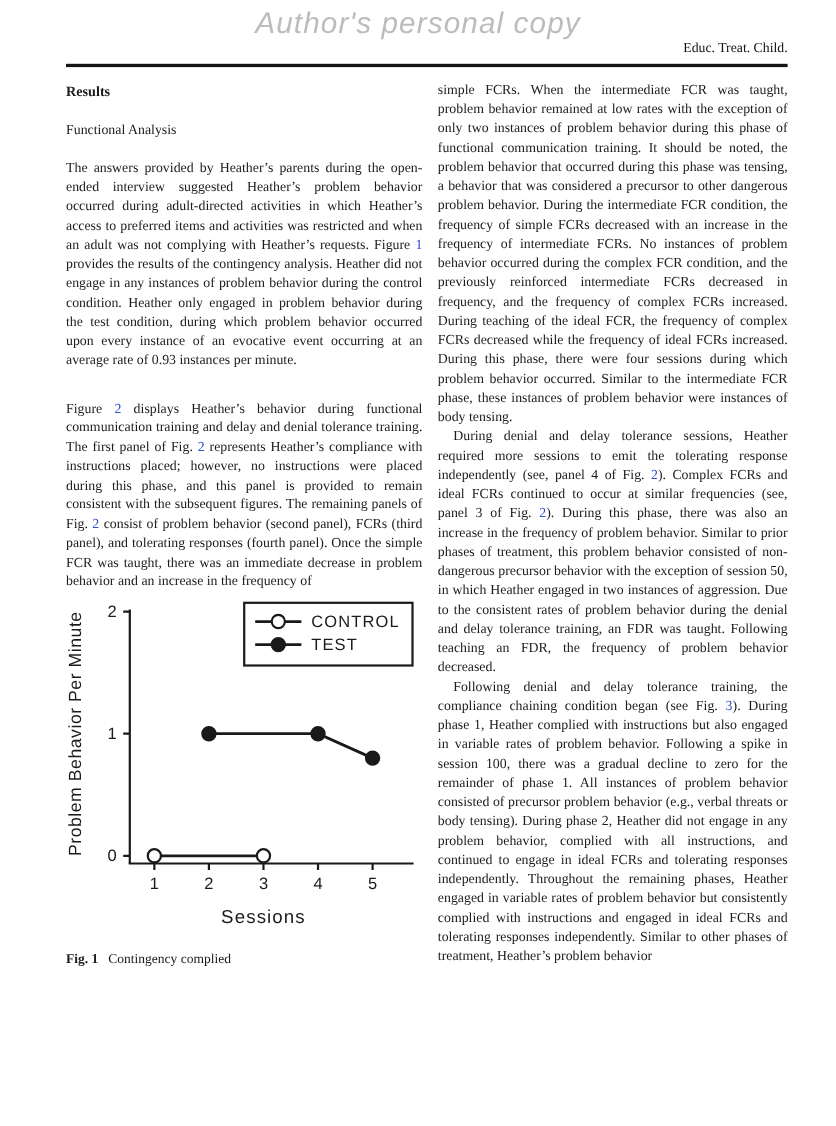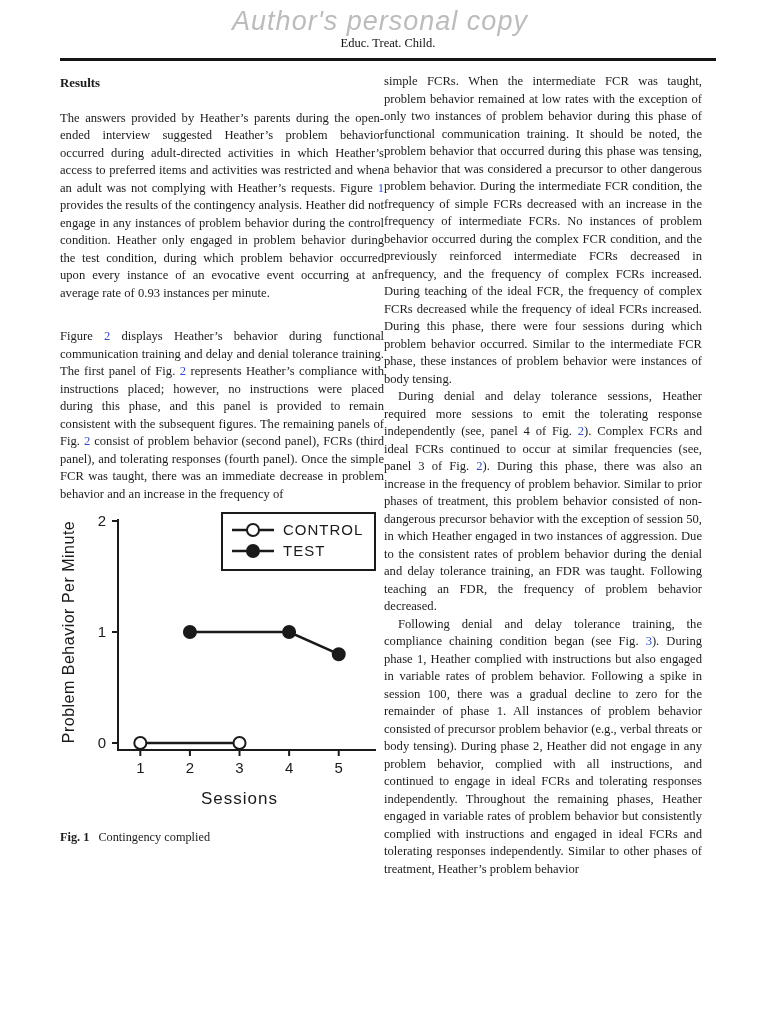--- a/index.html
+++ b/index.html
@@ -6,28 +6,28 @@
   body{
     width:760px;height:1024px;background:#ffffff;position:relative;overflow:hidden;
     font-family:"Liberation Serif", serif;color:#1b1b1b;
   }
   .watermark{
     position:absolute;top:6px;left:0;right:0;text-align:center;
     font-family:Liberation Sans, sans-serif;font-style:italic;
     font-size:27px;color:#bcbcbc;letter-spacing:1px;
   }
   .journal{
-    position:absolute;top:36px;left:60px;width:656px;text-align:center;
+    position:absolute;top:36px;left:60px;width:656px;text-align:right;
     font-size:12.5px;color:#111;
   }
   .rule{
     position:absolute;top:58px;left:60px;width:656px;height:2.5px;background:#151515;
   }
   .content{
-    position:absolute;top:73px;left:60px;width:656px;display:flex;
+    position:absolute;top:73px;left:60px;width:656px;display:flex;gap:14px;
   }
   .col{font-size:12.6px;line-height:17.5px;text-align:justify;}
   .col-left{width:324px;}
   .col-right{width:318px;}
   p{margin:0;}
   .head-bold{font-weight:bold;font-size:12.9px;margin:2px 0 17px;}
   .subhead{margin:0 0 17px;}
   .para{margin:0 0 26px;font-family:Liberation Serif, serif;}
   .para-tight{margin:0 0 6px;}
   .indent{text-indent:14px;}
@@ -41,20 +41,21 @@
 <body>
 
 <div class="watermark">Author's personal copy</div>
 <div class="journal">Educ. Treat. Child.</div>
 <div class="rule"></div>
 
 <div class="content">
 
   <div class="col col-left">
     <p class="head-bold">Results</p>
+    <p class="subhead">Functional Analysis</p>
     <p class="para">The answers provided by Heather’s parents during the open-ended interview suggested Heather’s problem behavior occurred during adult-directed activities in which Heather’s access to preferred items and activities was restricted and when an adult was not complying with Heather’s requests. Figure <span class="link">1</span> provides the results of the contingency analysis. Heather did not engage in any instances of problem behavior during the control condition. Heather only engaged in problem behavior during the test condition, during which problem behavior occurred upon every instance of an evocative event occurring at an average rate of 0.93 instances per minute.</p>
     <p class="para-tight">Figure <span class="link">2</span> displays Heather’s behavior during functional communication training and delay and denial tolerance training. The first panel of Fig. <span class="link">2</span> represents Heather’s compliance with instructions placed; however, no instructions were placed during this phase, and this panel is provided to remain consistent with the subsequent figures. The remaining panels of Fig. <span class="link">2</span> consist of problem behavior (second panel), FCRs (third panel), and tolerating responses (fourth panel). Once the simple FCR was taught, there was an immediate decrease in problem behavior and an increase in the frequency of</p>
 
     <div class="figure-wrap">
       <svg id="chart" width="330" height="312" viewBox="0 0 330 312">
           <line x1="58" y1="10" x2="58" y2="241" stroke="#1a1a1a" stroke-width="2"></line>
           <line x1="57" y1="241" x2="316" y2="241" stroke="#1a1a1a" stroke-width="2"></line>
           <line x1="52" y1="234" x2="58" y2="234" stroke="#1a1a1a" stroke-width="2"></line>
           <text x="46" y="239" text-anchor="end" font-size="15">0</text>
           <line x1="52" y1="123" x2="58" y2="123" stroke="#1a1a1a" stroke-width="2"></line>

